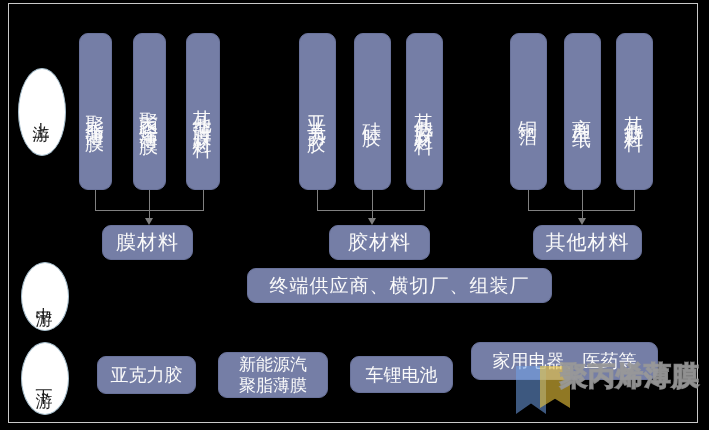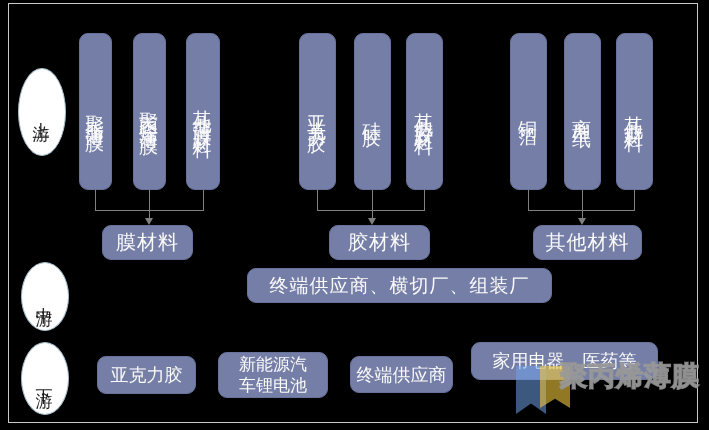--- a/index.html
+++ b/index.html
@@ -129,24 +129,24 @@
 
   <div class="hbox mid" style="left:247px;top:268px;width:305px;height:35px">
     <span>终端供应商、横切厂、组装厂</span>
   </div>
 
   <div class="hbox down" style="left:97px;top:356px;width:99px;height:38px">
     <span>亚克力胶</span>
   </div>
   <div class="hbox down multiline" style="left:218px;top:352px;width:110px;height:46px">
     <span>新能源汽
-车锂电池</span>
+聚脂薄膜</span>
   </div>
   <div class="hbox down" style="left:350px;top:356px;width:103px;height:37px">
-    <span>终端供应商</span>
+    <span>车锂电池</span>
   </div>
   <div class="hbox down" style="left:471px;top:342px;width:187px;height:38px">
     <span>家用电器、医药等</span>
   </div>
 
   <div class="ribbon ribbon-blue"></div>
   <div class="ribbon ribbon-yellow"></div>
   <div class="wm-brand">聚丙烯薄膜</div>
 </div>
 

